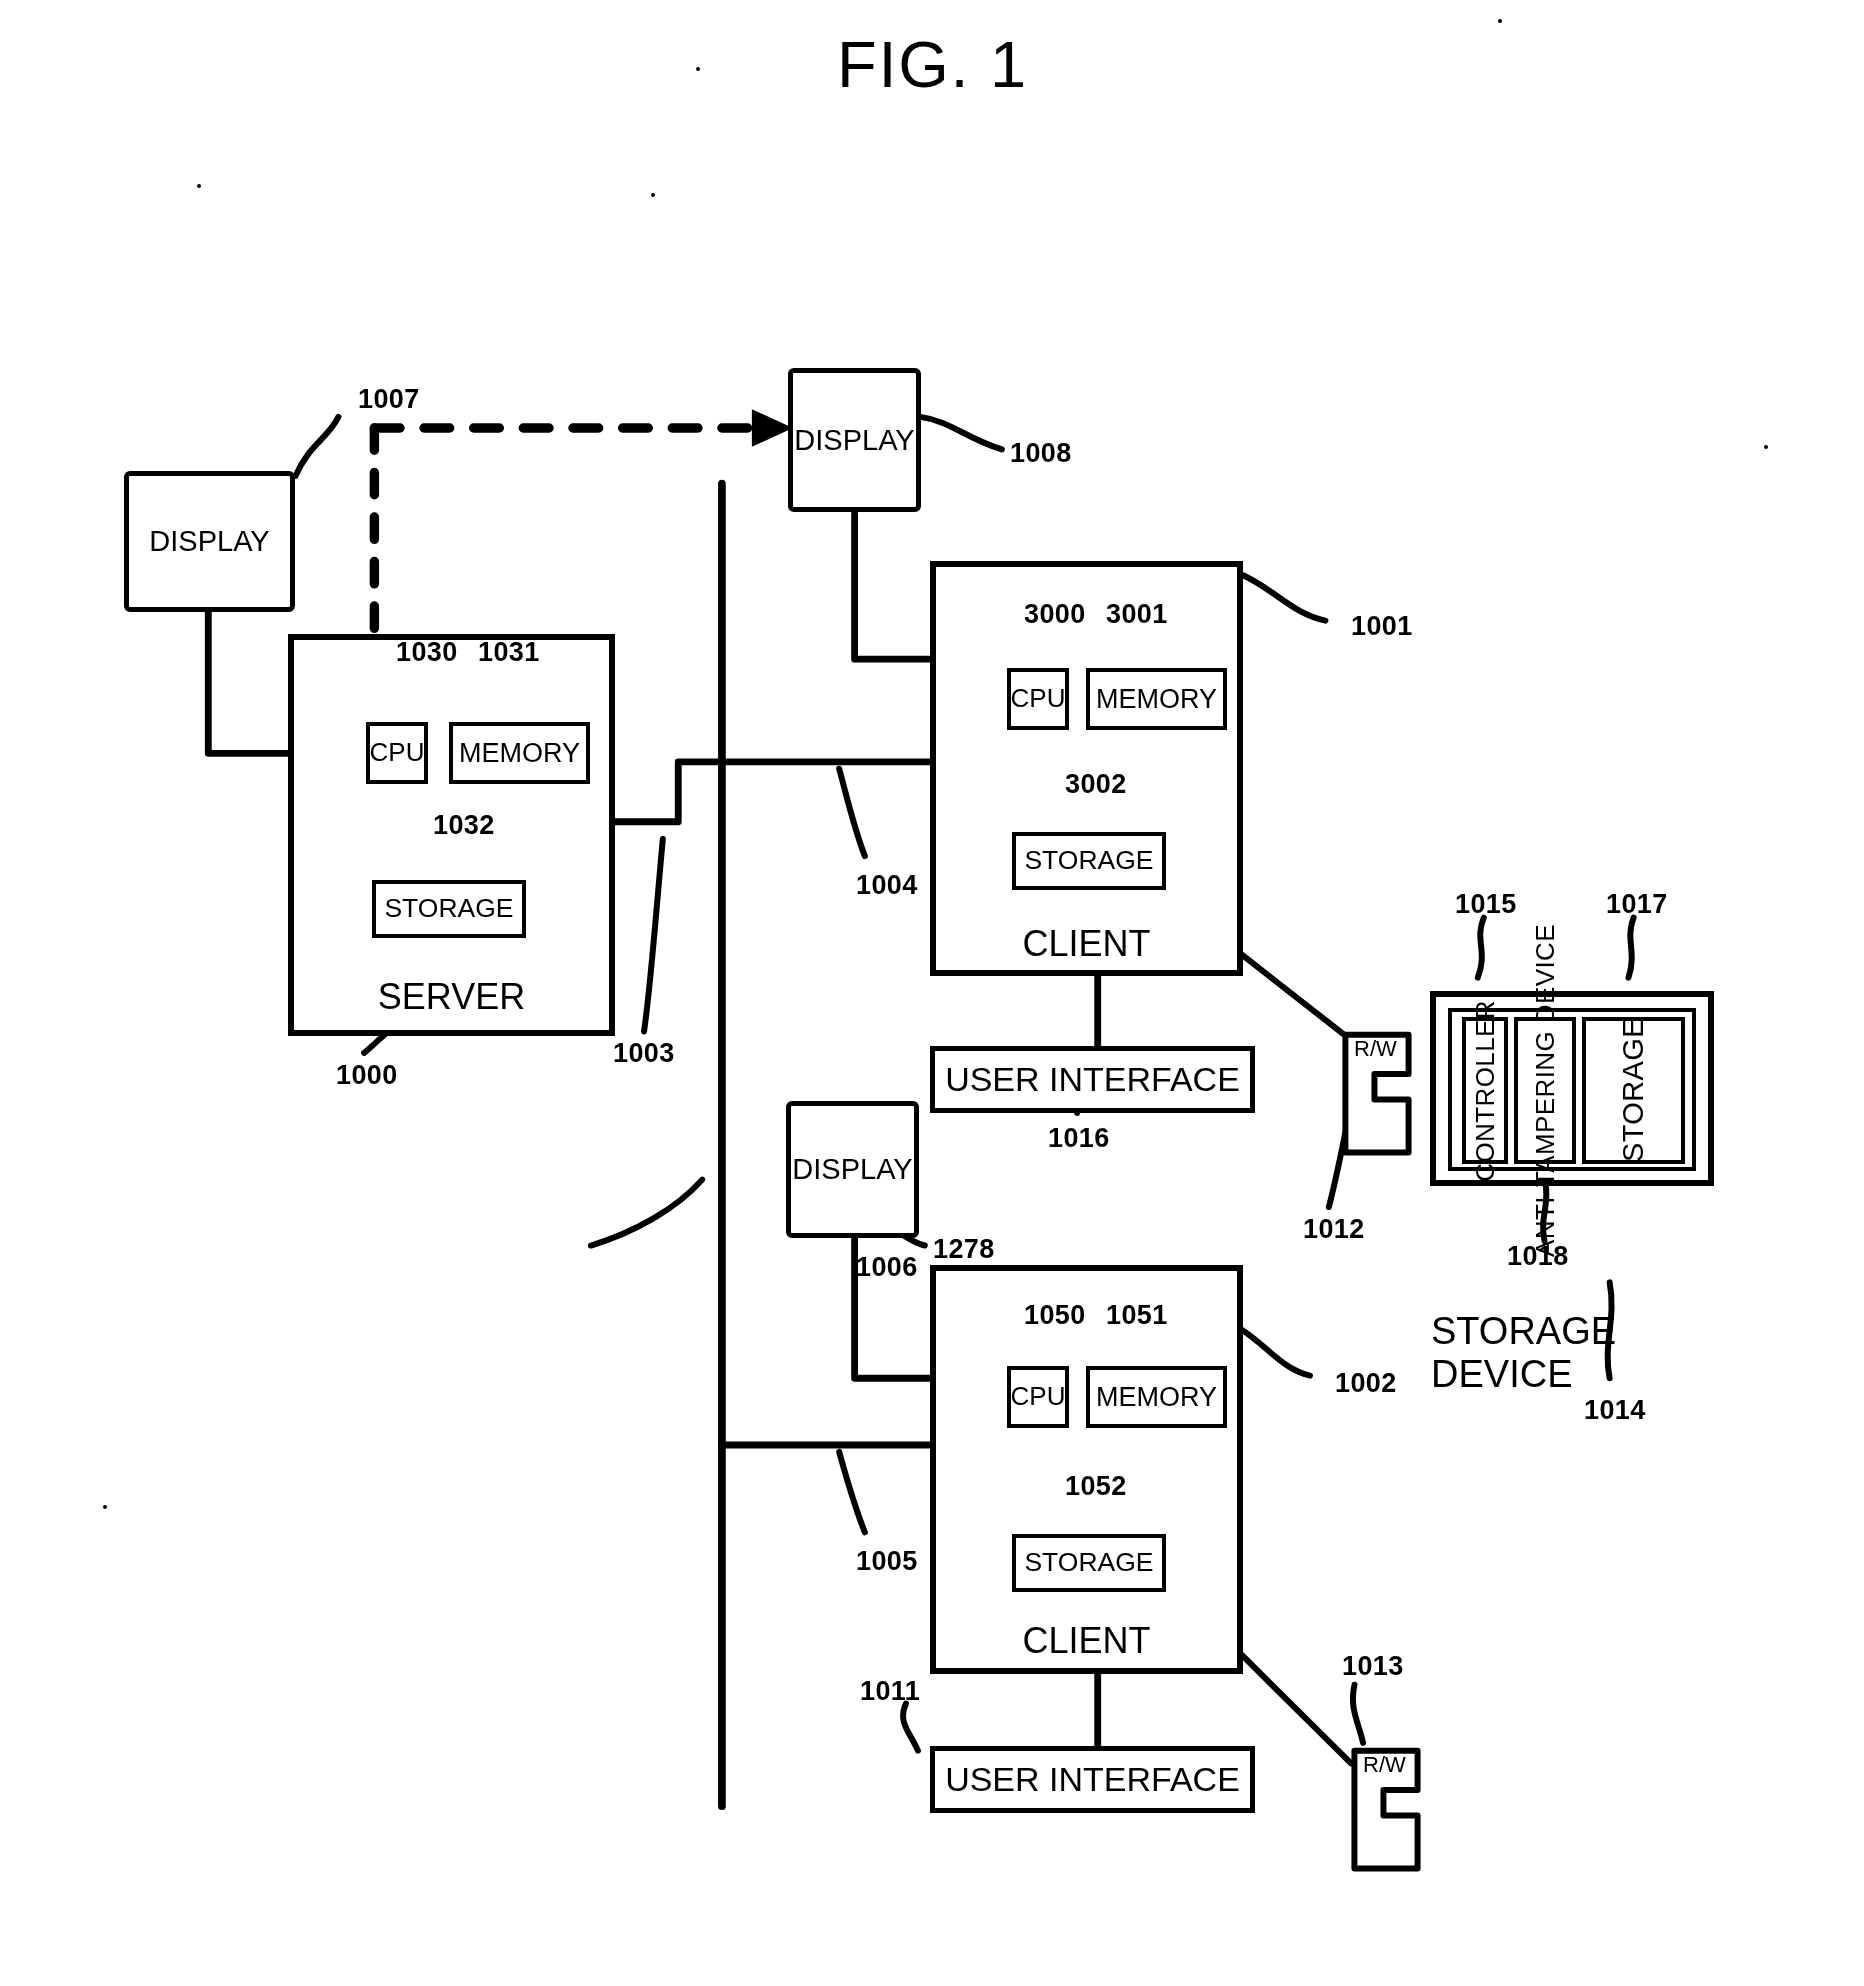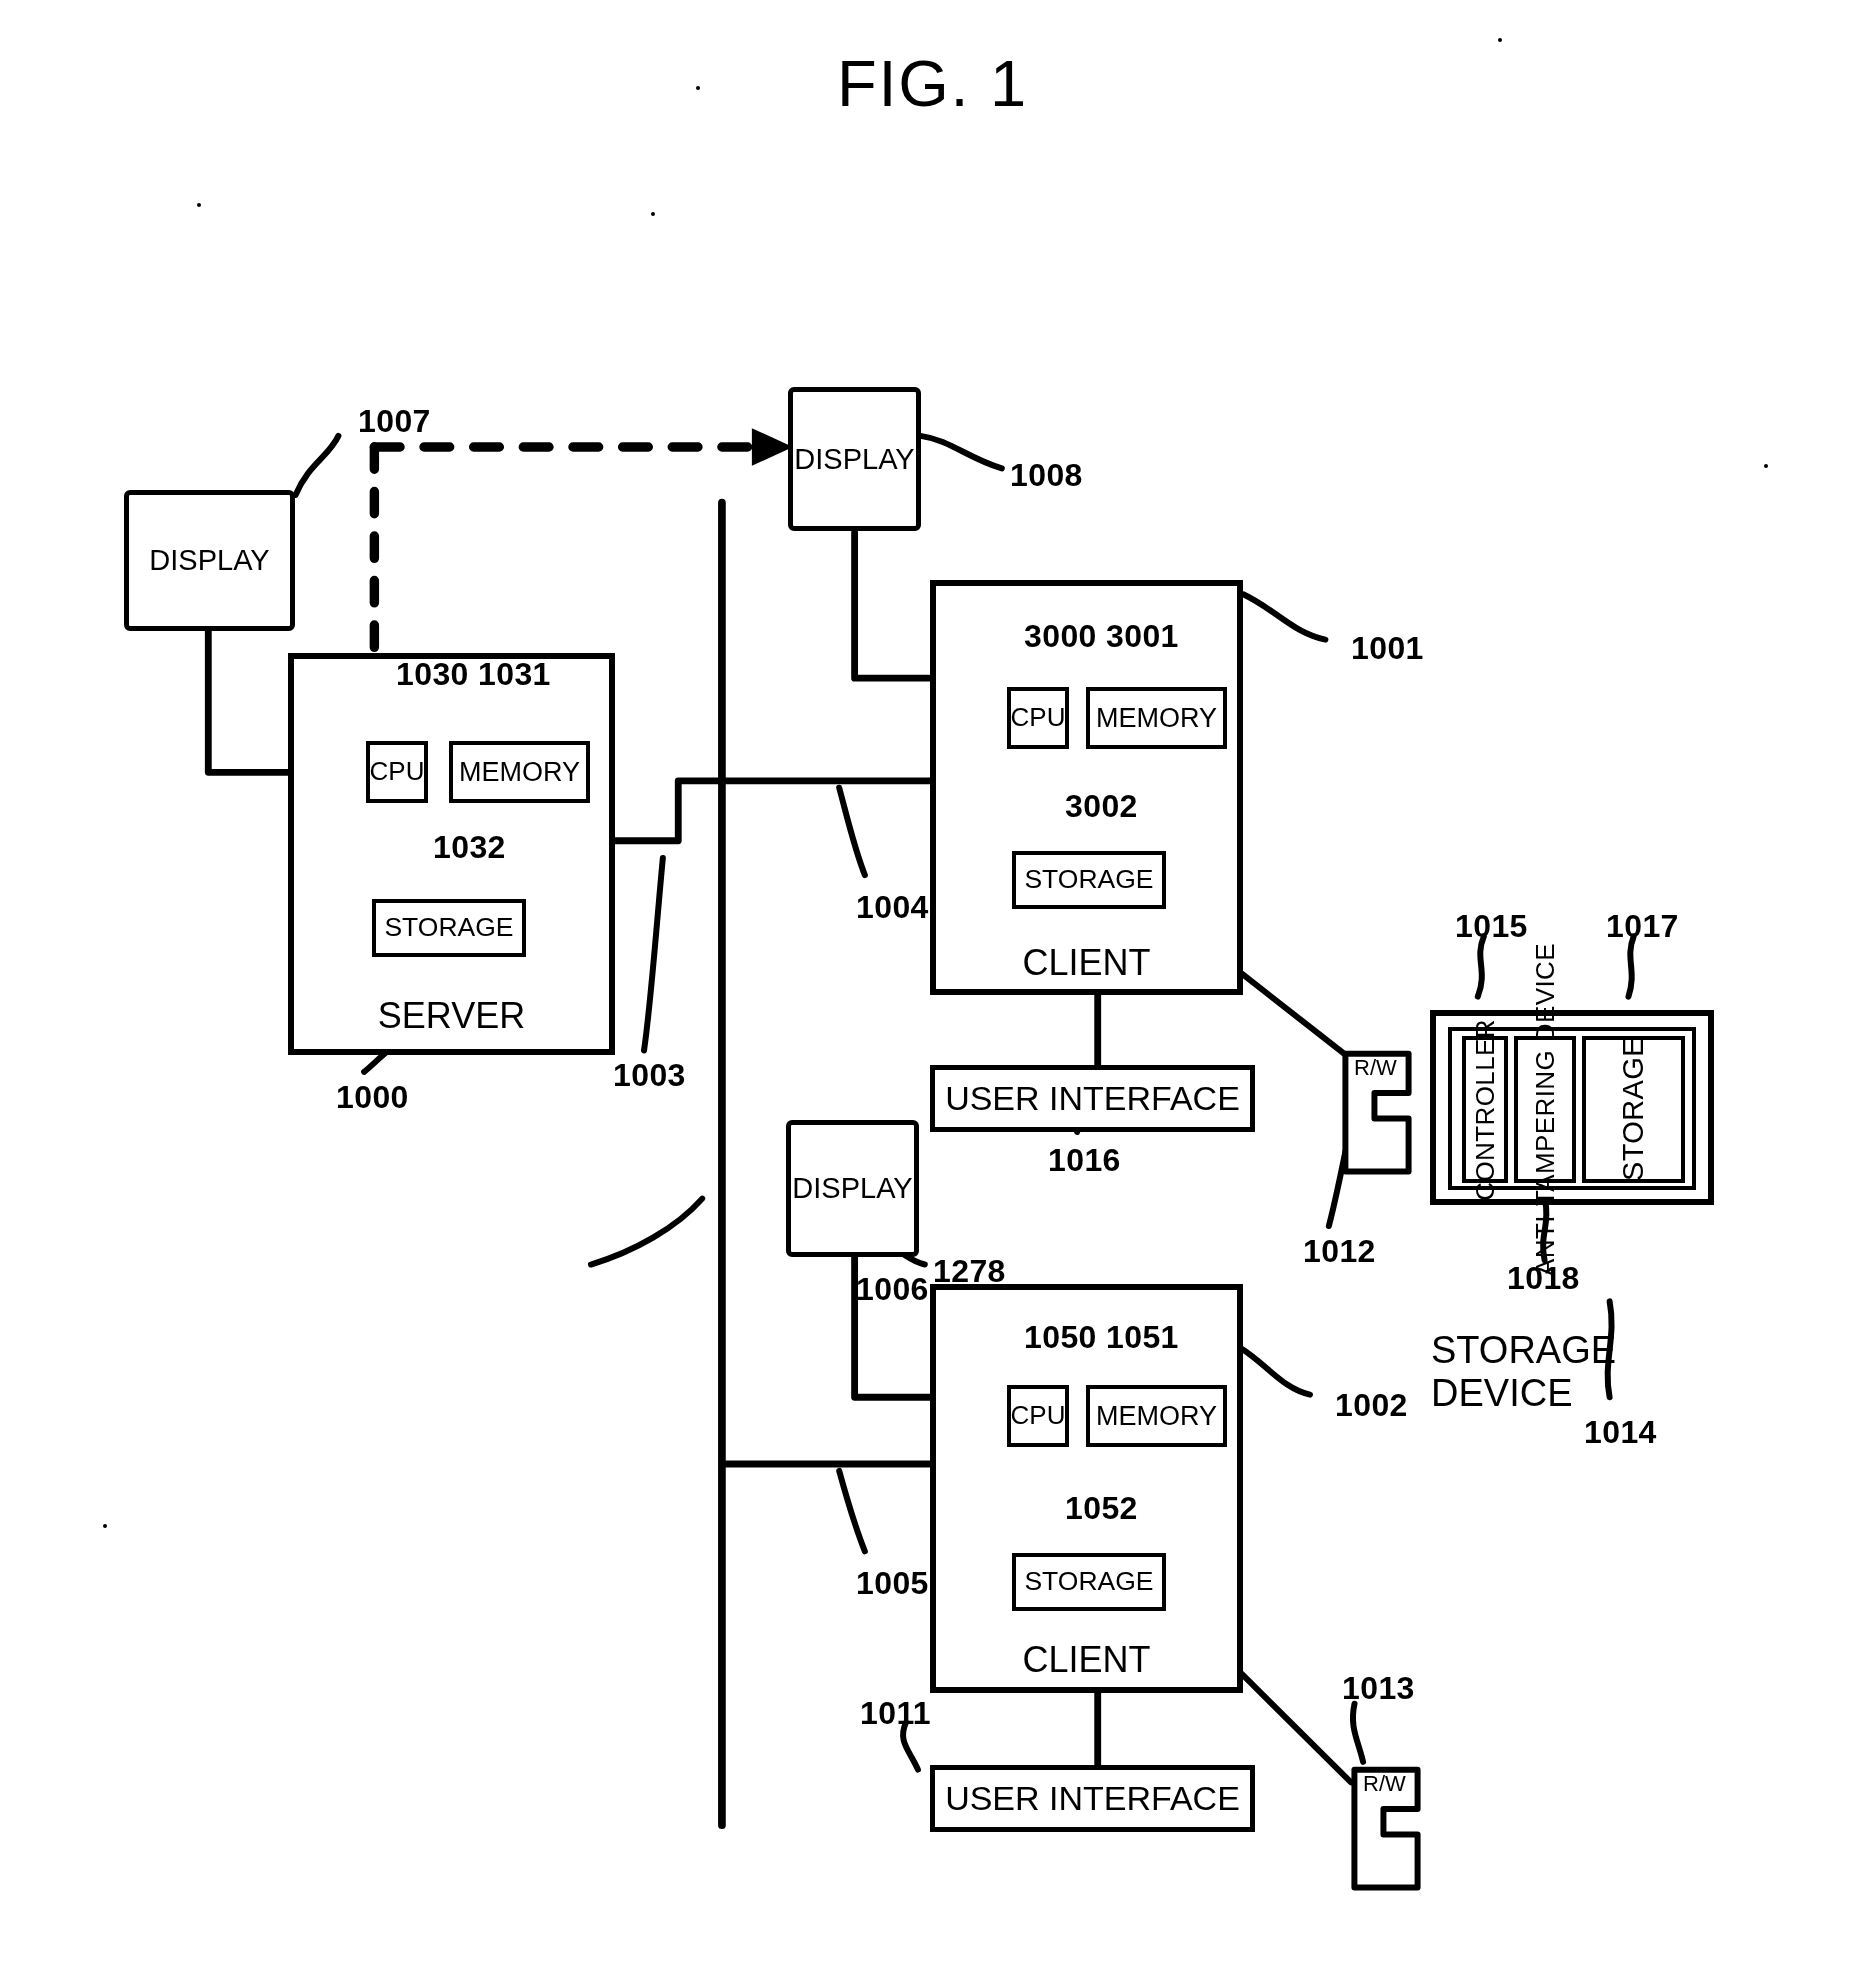--- a/index.html
+++ b/index.html
@@ -11,21 +11,20 @@
   body {
     font-family: "Liberation Sans", sans-serif;
     color: #000000;
   }
   #page {
     position: relative;
     width: 1865px;
     height: 1966px;
     background: #ffffff;
     overflow: hidden;
-    margin-top: 19px;
   }
   
   #fig-title {
     position: absolute;
     top: 27px;
     left: 0;
     width: 1865px;
     text-align: center;
     font-size: 65px;
     font-weight: 400;
@@ -59,21 +58,21 @@
     position: absolute;
     font-size: 36px;
     text-align: center;
     white-space: nowrap;
     font-family: "Liberation Sans", sans-serif;
   }
   
   .ref {
     position: absolute;
     font-family: "Liberation Sans", sans-serif;
-    font-size: 32px;
+    font-size: 27px;
     font-weight: bold;
     white-space: nowrap;
     letter-spacing: 0.4px;
   }
   
   .annot {
     position: absolute;
     font-family: "Liberation Sans", sans-serif;
     font-size: 28px;
     line-height: 1.06;

